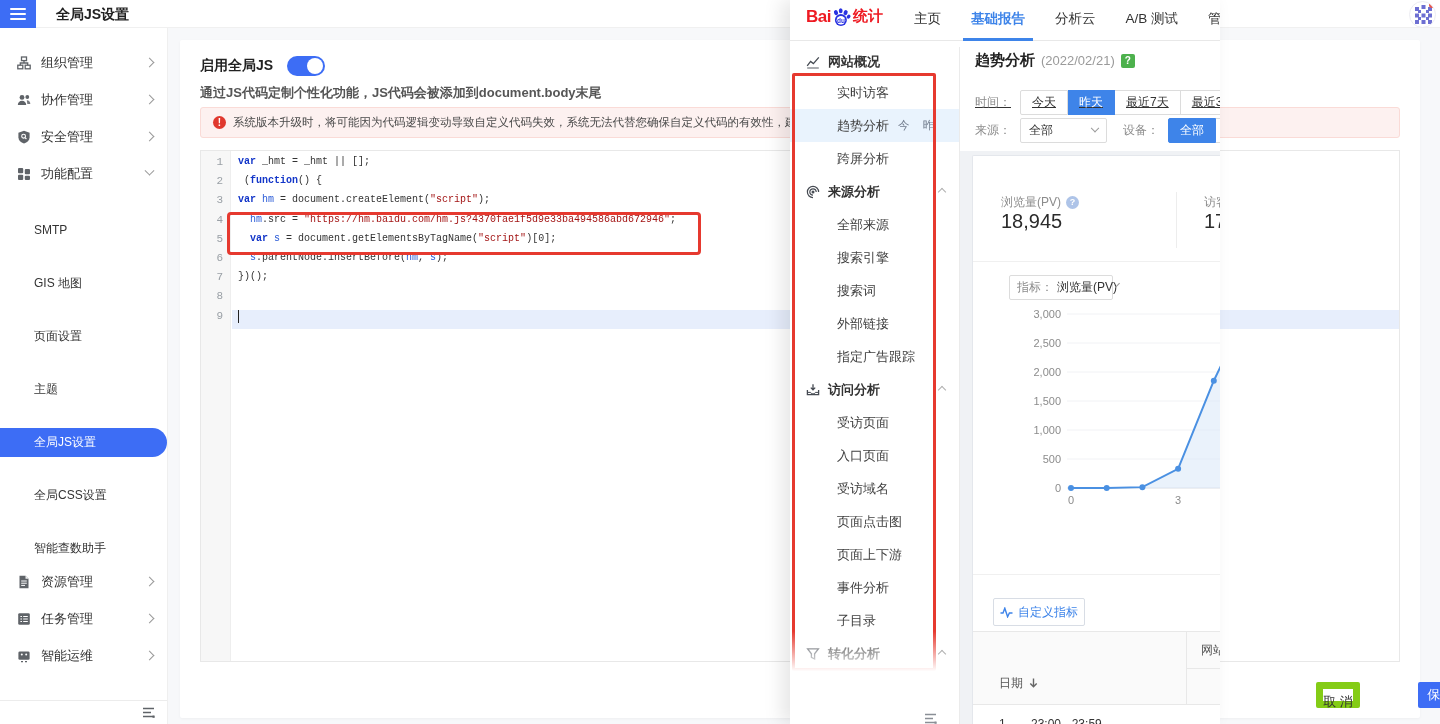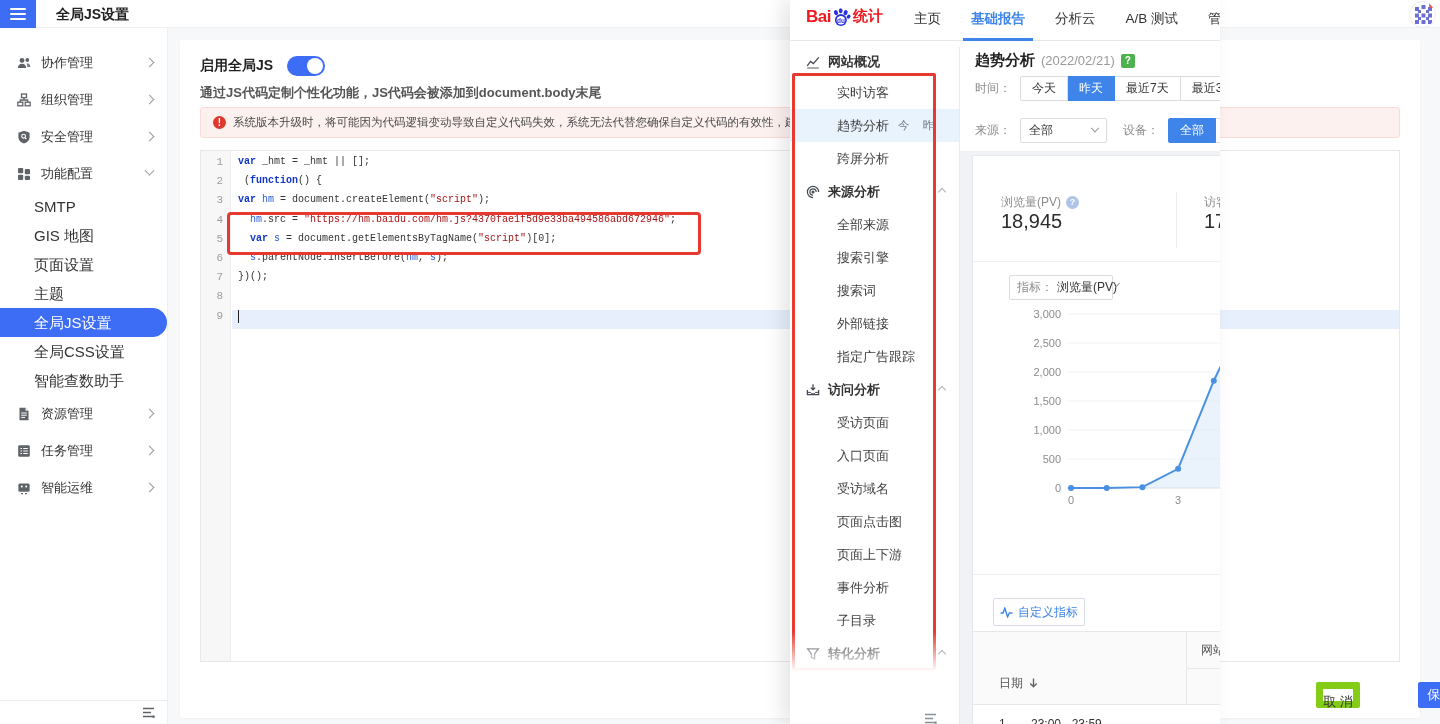--- a/index.html
+++ b/index.html
@@ -16,21 +16,21 @@
   .avatar .dot { position:absolute; right:0px; top:0px; width:6px; height:6px; border-radius:50%; background:#e8544a; }
 
   
   .asb { position:absolute; left:0; top:28px; width:168px; bottom:0; background:#fff; border-right:1px solid #efefef; z-index:1; padding-top:16px; }
   .asb-item { position:relative; height:37px; display:flex; align-items:center; padding:0 14px 0 17px; font-size:13px; color:#333; cursor:pointer; }
   .asb-item .ic { width:14px; height:14px; margin-right:10px; flex:none; display:flex; }
   .asb-item .lb { flex:1; }
   .chev { width:7px; height:7px; border-right:1.4px solid #999; border-bottom:1.4px solid #999; transform:rotate(-45deg); flex:none; }
   .chev.down { transform:rotate(45deg) translate(-2px,-2px); }
   .asb-sub { }
-  .asb-sub .sub-item { height:29px; line-height:29px; padding-left:34px; font-size:15px; color:#333; cursor:pointer; }
+  .asb-sub .sub-item { height:29px; line-height:29px; padding-left:34px; font-size:12px; color:#333; cursor:pointer;margin-top:24px; }
   .asb-sub .sub-item.active { background:#3d6df5; color:#fff; border-radius:0 17px 17px 0; }
   .asb-foot { position:absolute; left:0; right:0; bottom:0; height:24px; border-top:1px solid #ececec; display:flex; align-items:center; justify-content:flex-end; padding-right:12px; }
 
   
   .work { position:absolute; left:168px; top:28px; right:0; bottom:0; background:#f7f8fa; }
   .card { position:absolute; left:12px; top:12px; width:1240px; height:678px; background:#fff; border-radius:2px; box-shadow:0 1px 3px rgba(0,0,0,.04); }
   .enable-row { position:absolute; left:20px; top:16px; display:flex; align-items:center; gap:14px; }
   .enable-lb { font-size:14px; font-weight:bold; color:#222; }
   .toggle { position:relative; width:38px; height:20px; border-radius:10px; background:#3d6df5; cursor:pointer; }
   .toggle .knob { position:absolute; right:2px; top:2px; width:16px; height:16px; border-radius:50%; background:#fff; }
@@ -151,40 +151,40 @@
             <rect x="16" y="15" width="3" height="3"></rect>
         </g>
       </svg>
       <span class="dot"></span>
     </div>
   </header>
 
   <aside class="asb">
     <div class="asb-item">
       <span class="ic">
+          <svg width="14" height="14" viewBox="0 0 14 14" fill="none" stroke="#5f6368" stroke-width="1.3">
+            <rect x="4.5" y="1" width="5" height="3.6"></rect>
+            <rect x="0.8" y="9.2" width="5" height="3.6"></rect>
+            <rect x="8.2" y="9.2" width="5" height="3.6"></rect>
+            <path d="M7 4.6 V7 M3.3 9.2 V7 H10.7 V9.2"></path>
+          </svg>
+        </span>
+      <span class="lb">组织管理</span>
+      <span class="chev"></span>
+    </div>
+    <div class="asb-item">
+      <span class="ic">
           <svg width="14" height="14" viewBox="0 0 14 14" fill="#5f6368">
             <circle cx="5" cy="4.4" r="2.4"></circle>
             <path d="M0.8 12 C0.8 9.4 2.6 7.8 5 7.8 C7.4 7.8 9.2 9.4 9.2 12 Z"></path>
             <circle cx="10.3" cy="4" r="1.9"></circle>
             <path d="M9.8 7.2 C11.9 7.3 13.3 8.8 13.3 11 L10.3 11" opacity=".85"></path>
           </svg>
         </span>
       <span class="lb">协作管理</span>
-      <span class="chev"></span>
-    </div>
-    <div class="asb-item">
-      <span class="ic">
-          <svg width="14" height="14" viewBox="0 0 14 14" fill="none" stroke="#5f6368" stroke-width="1.3">
-            <rect x="4.5" y="1" width="5" height="3.6"></rect>
-            <rect x="0.8" y="9.2" width="5" height="3.6"></rect>
-            <rect x="8.2" y="9.2" width="5" height="3.6"></rect>
-            <path d="M7 4.6 V7 M3.3 9.2 V7 H10.7 V9.2"></path>
-          </svg>
-        </span>
-      <span class="lb">组织管理</span>
       <span class="chev"></span>
     </div>
     <div class="asb-item">
       <span class="ic">
           <svg width="14" height="14" viewBox="0 0 14 14">
             <path d="M7 0.8 L12.6 2.8 V7.2 C12.6 10.3 10.2 12.4 7 13.5 C3.8 12.4 1.4 10.3 1.4 7.2 V2.8 Z" fill="#5f6368"></path>
             <circle cx="6.6" cy="6.2" r="1.9" fill="none" stroke="#fff" stroke-width="1.1"></circle>
             <path d="M8 7.6 L9.4 9" stroke="#fff" stroke-width="1.1"></path>
           </svg>
         </span>
@@ -471,21 +471,21 @@
 
     <div class="bcontent">
       <div class="grayzone"></div>
 
       <div class="btitle-row">
         <span class="btitle">趋势分析</span>
         <span class="bdate">(2022/02/21)</span>
         <span class="helpg">?</span>
       </div>
 
-      <div class="frow" style="left:15px; top:35px;">
+      <div class="frow" style="left:15px; top:49px;text-decoration:underline;">
         <span class="flabel">时间：</span>
         <div class="seg">
 
             <div class="op"><span>今天</span></div>
 
             <div class="op sel"><span>昨天</span></div>
 
             <div class="op"><span>最近7天</span></div>
 
             <div class="op"><span>最近30天</span></div>

